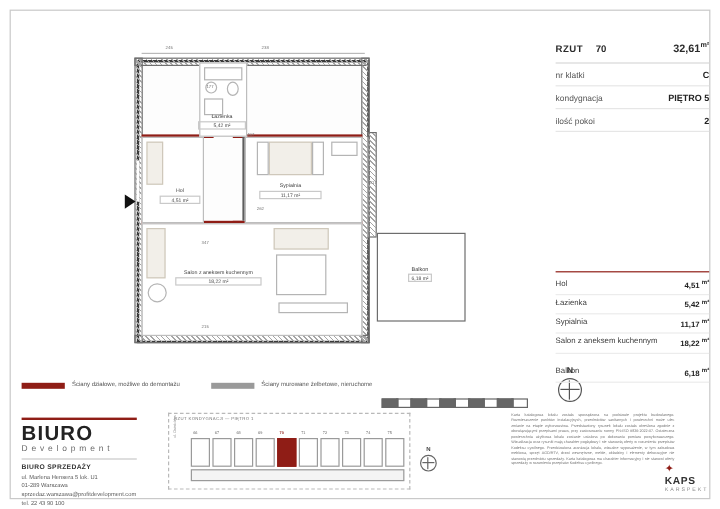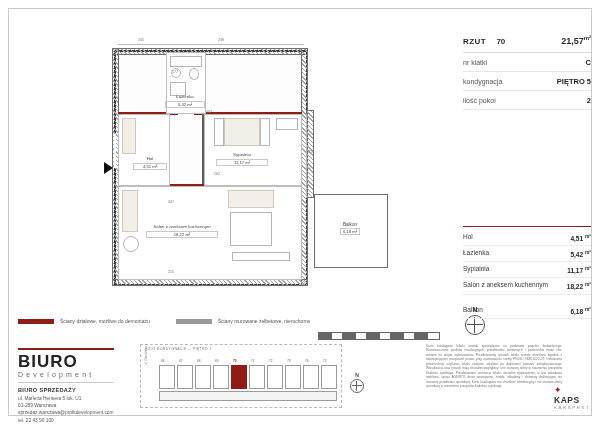--- a/index.html
+++ b/index.html
@@ -241,21 +241,21 @@
   </div>
 
   <div class="right-panel">
 
     <div class="lokal-row">
       <div>
         <span class="lokal-left">RZUT</span>
         <span class="lokal-num">70</span>
       </div>
       <div class="lokal-area">
-        <span>21,57</span><sup>m²</sup>
+        <span>32,61</span><sup>m²</sup>
       </div>
     </div>
 
     <div class="meta-row">
       <span>nr klatki</span>
       <span class="v">C</span>
     </div>
     <div class="meta-row">
       <span>kondygnacja</span>
       <span class="v">PIĘTRO 5</span>

